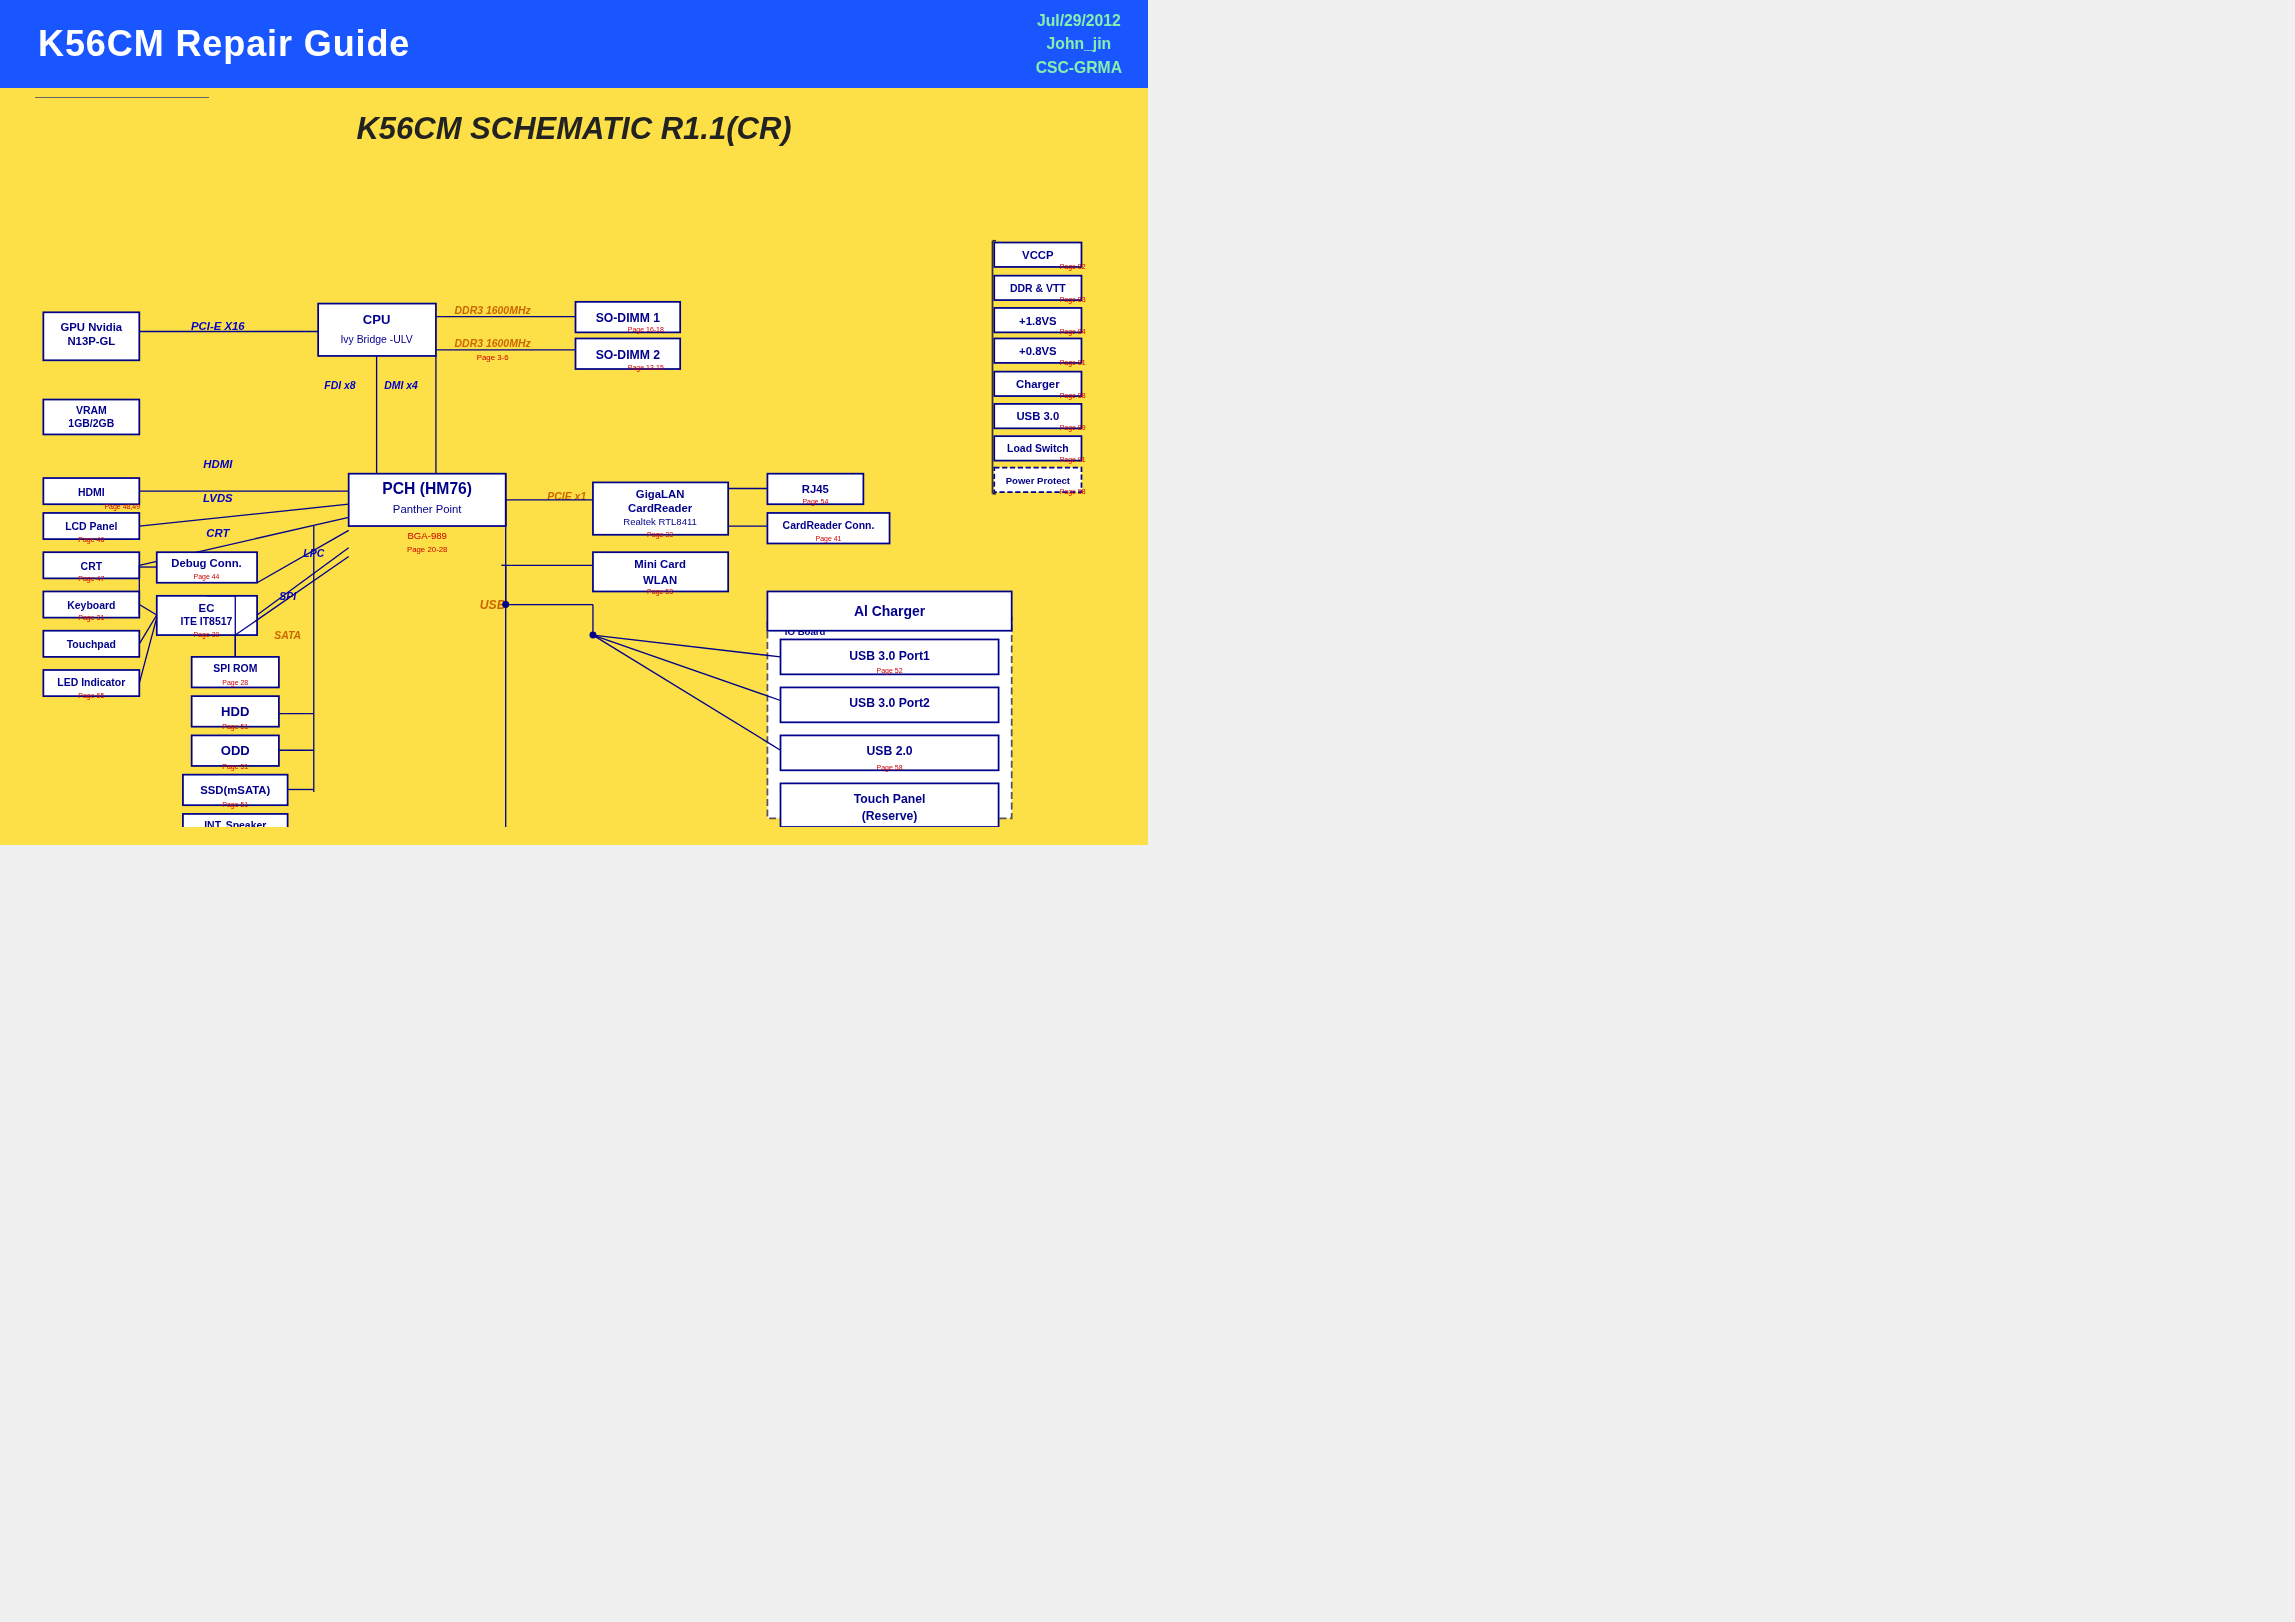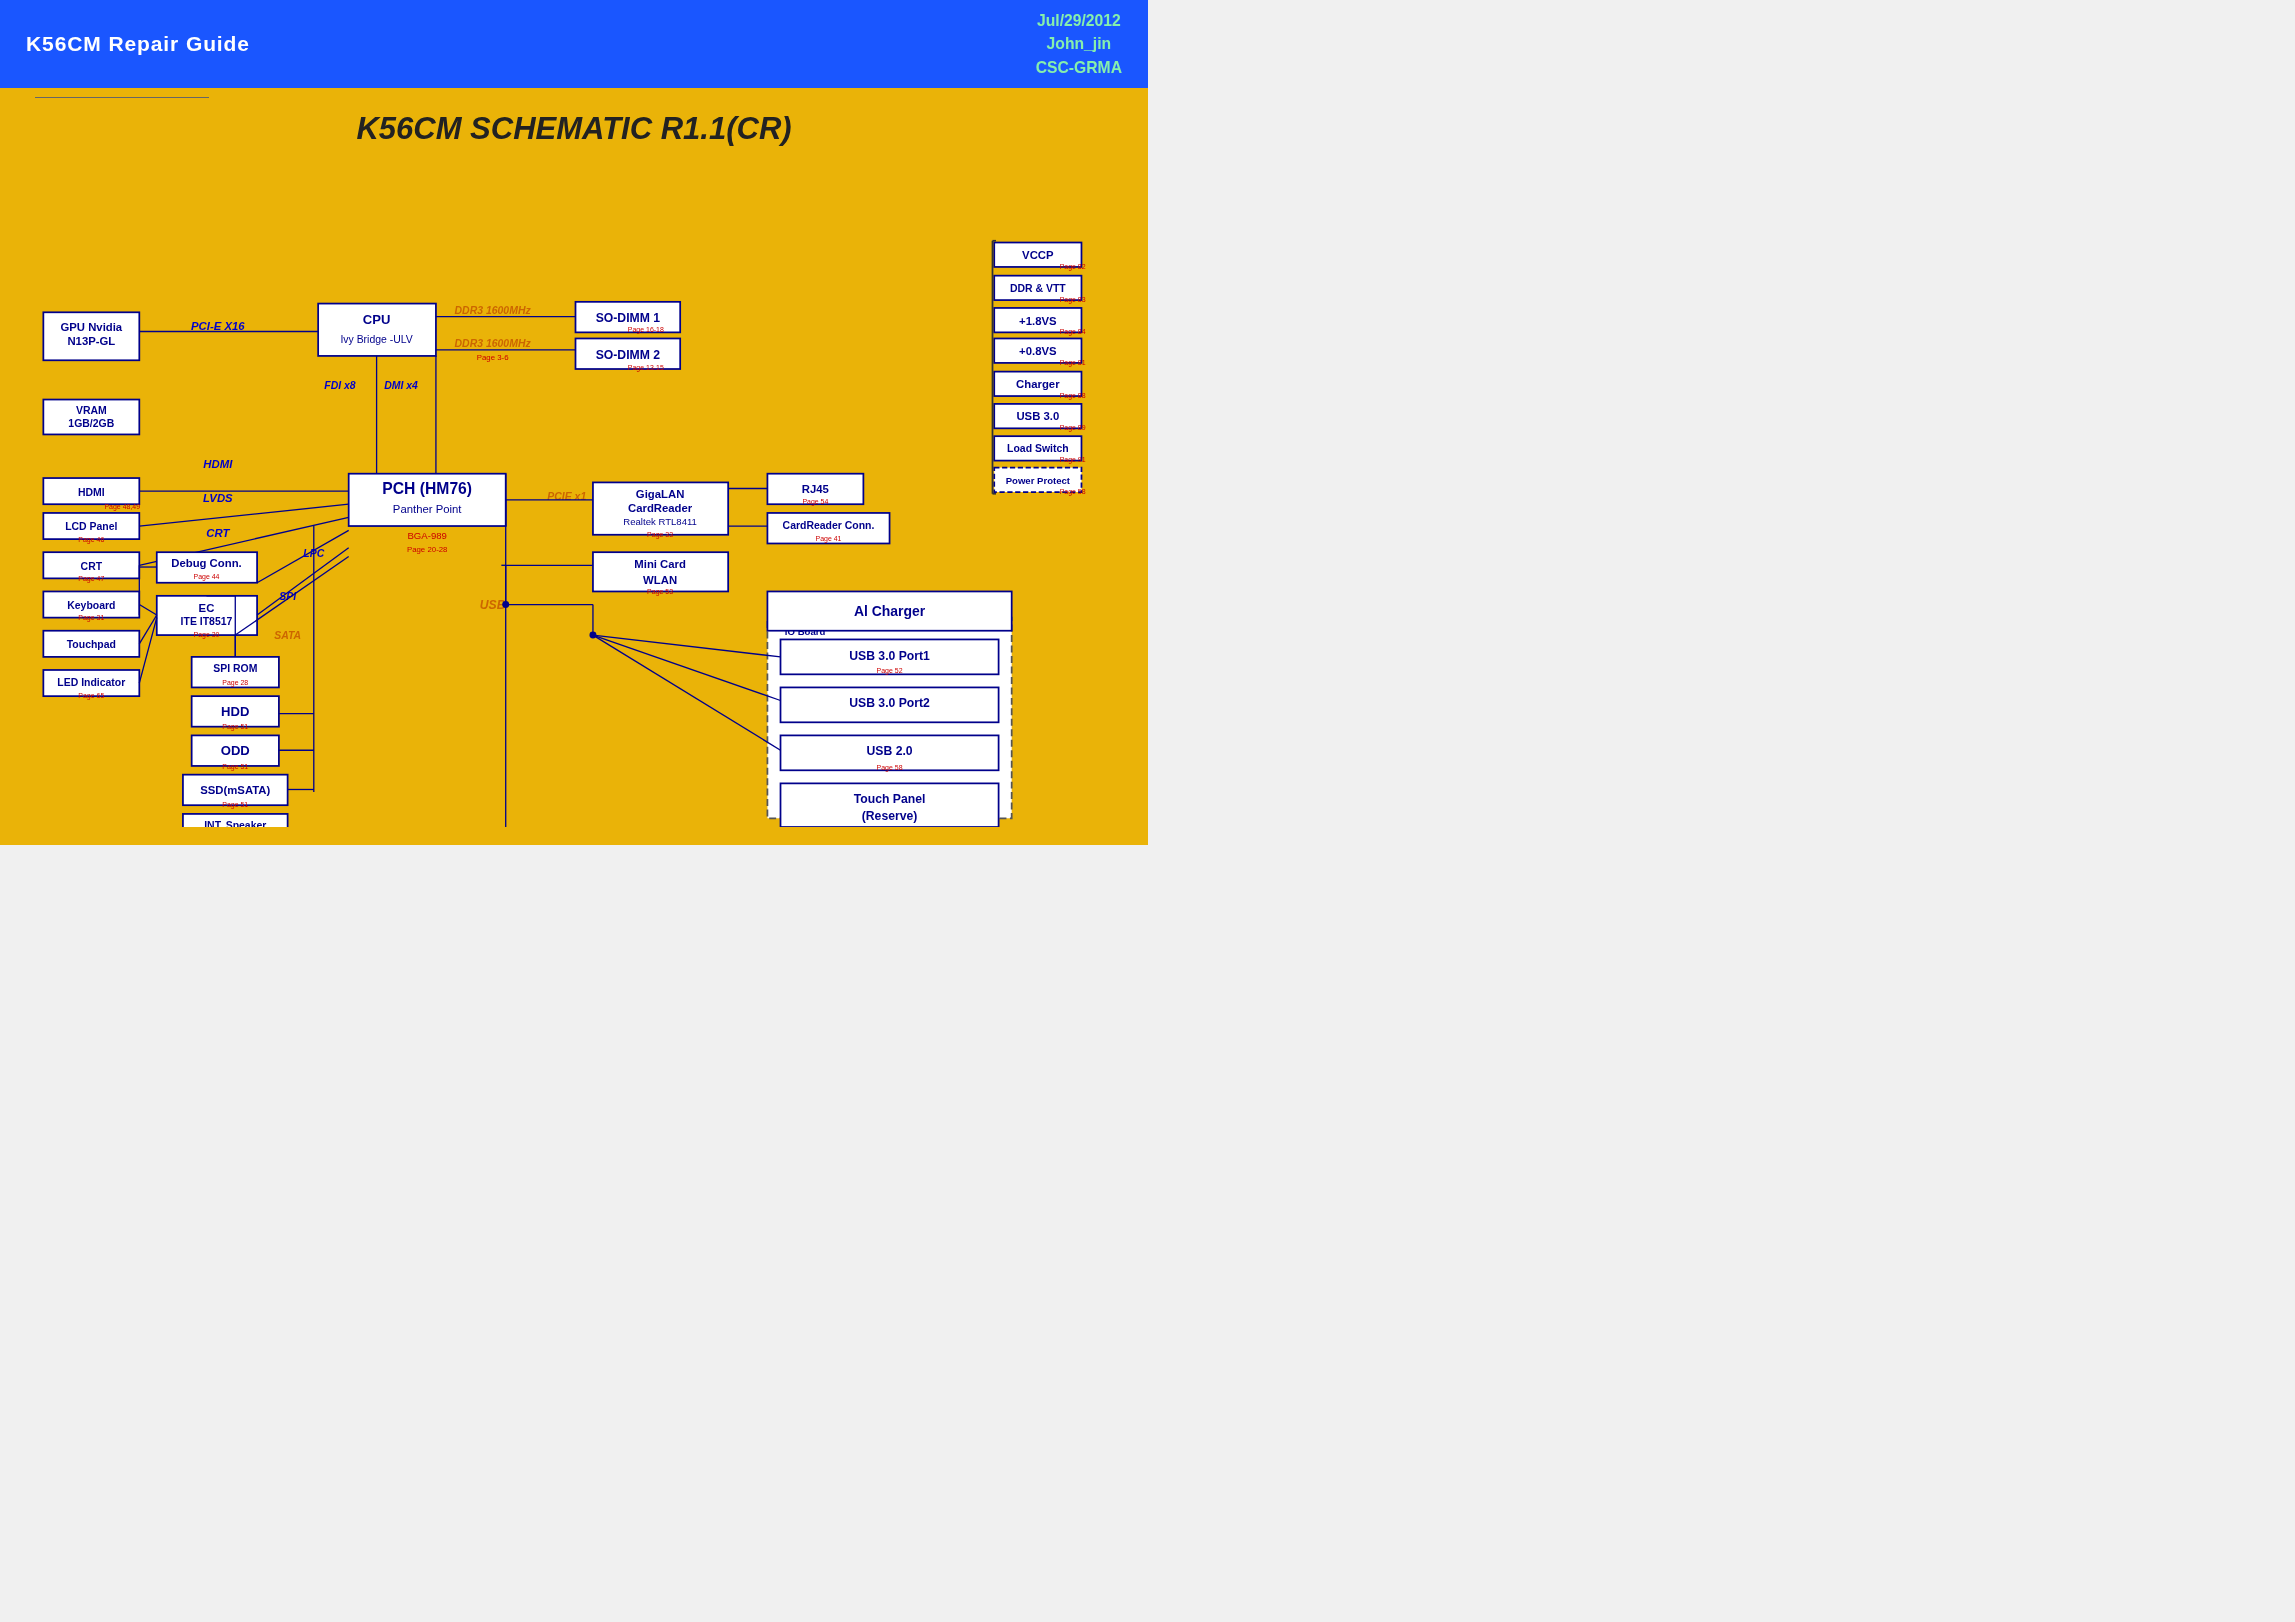--- a/index.html
+++ b/index.html
@@ -17,36 +17,37 @@
     .header {
       background: #1a56ff;
       display: flex;
       align-items: center;
       justify-content: space-between;
       padding: 8.7px 26px;
       min-height: 79px;
     }
     .header-title {
       color: white;
-      font-size: 21px;
+      font-size: 36px;
       font-weight: 900;
       letter-spacing: 0.9px;
       font-family: Arial Black, Arial, sans-serif;
+      margin-left: 12px;
     }
     .header-info {
       text-align: center;
       color: #86efac;
       font-size: 15.7px;
       font-weight: bold;
       font-family: Arial Black, Arial, sans-serif;
       line-height: 1.5;
     }
     
     .main-content {
-      background: #eab308;
+      background: #fde047;
       padding: 8.7px 17.4px 17.4px 17.4px;
       position: relative;
     }
     .schematic-title {
       font-size: 31px;
       font-weight: 900;
       font-style: italic;
       text-align: center;
       color: #222;
       margin-bottom: 17.4px;

